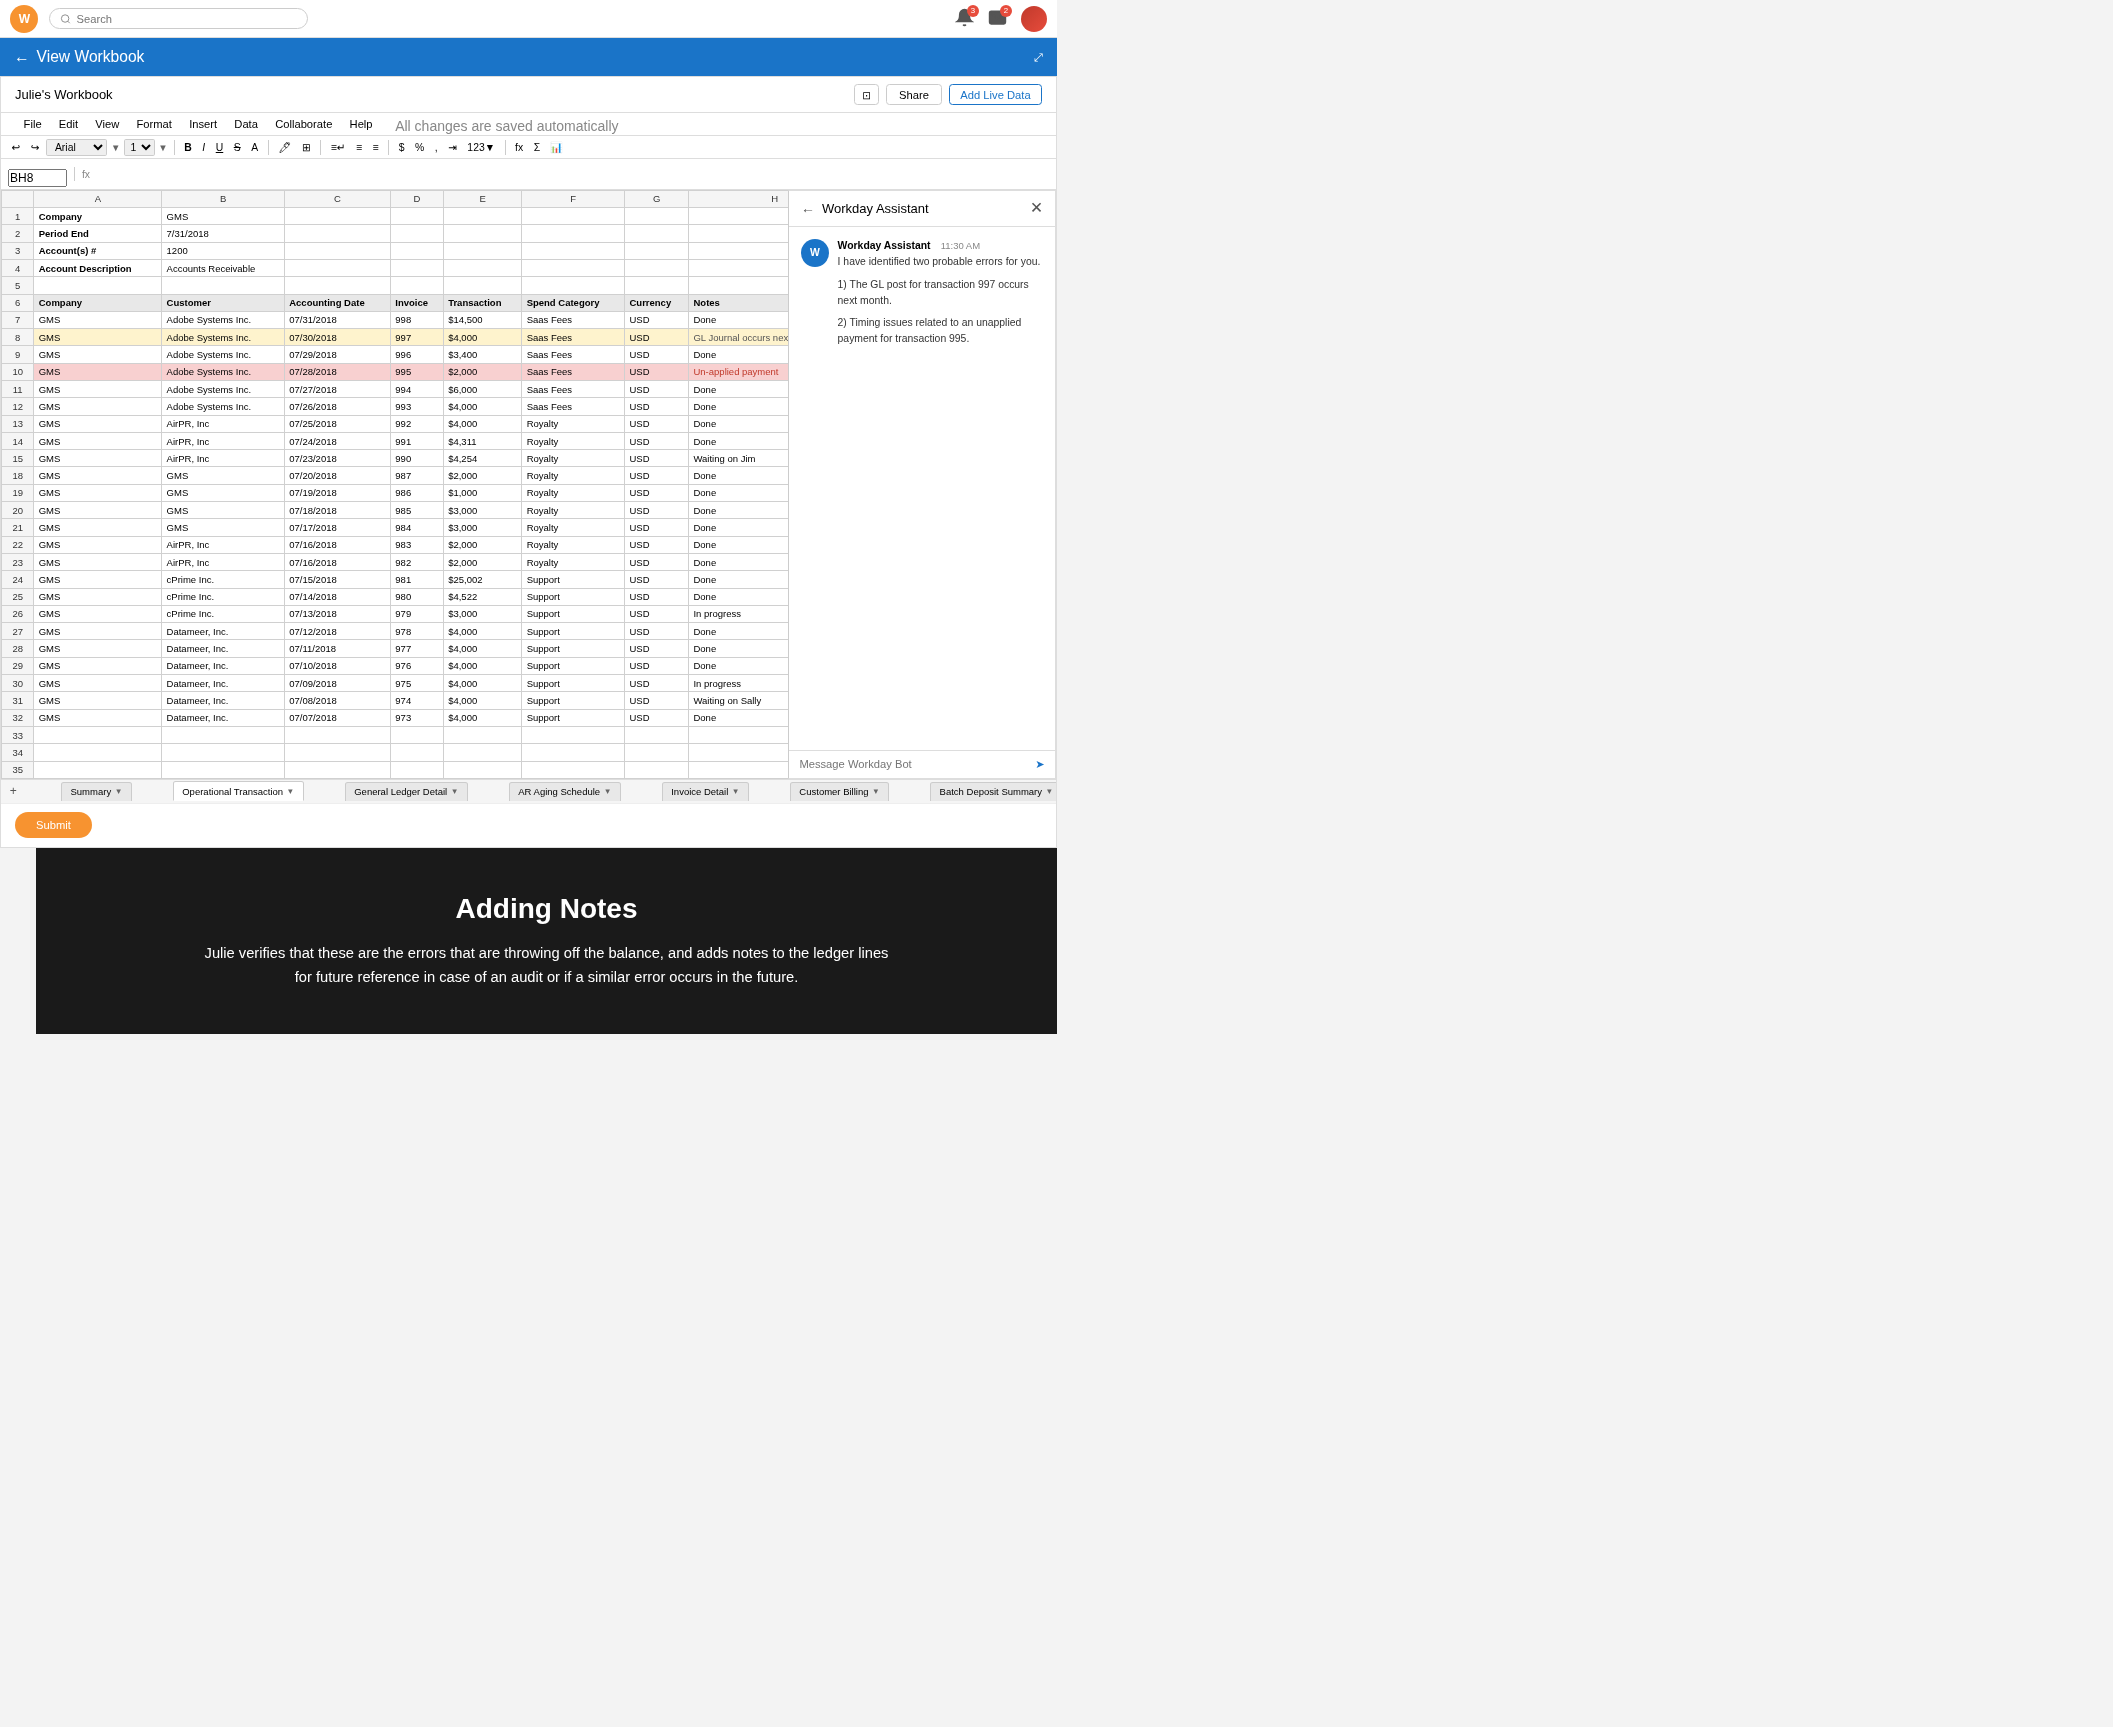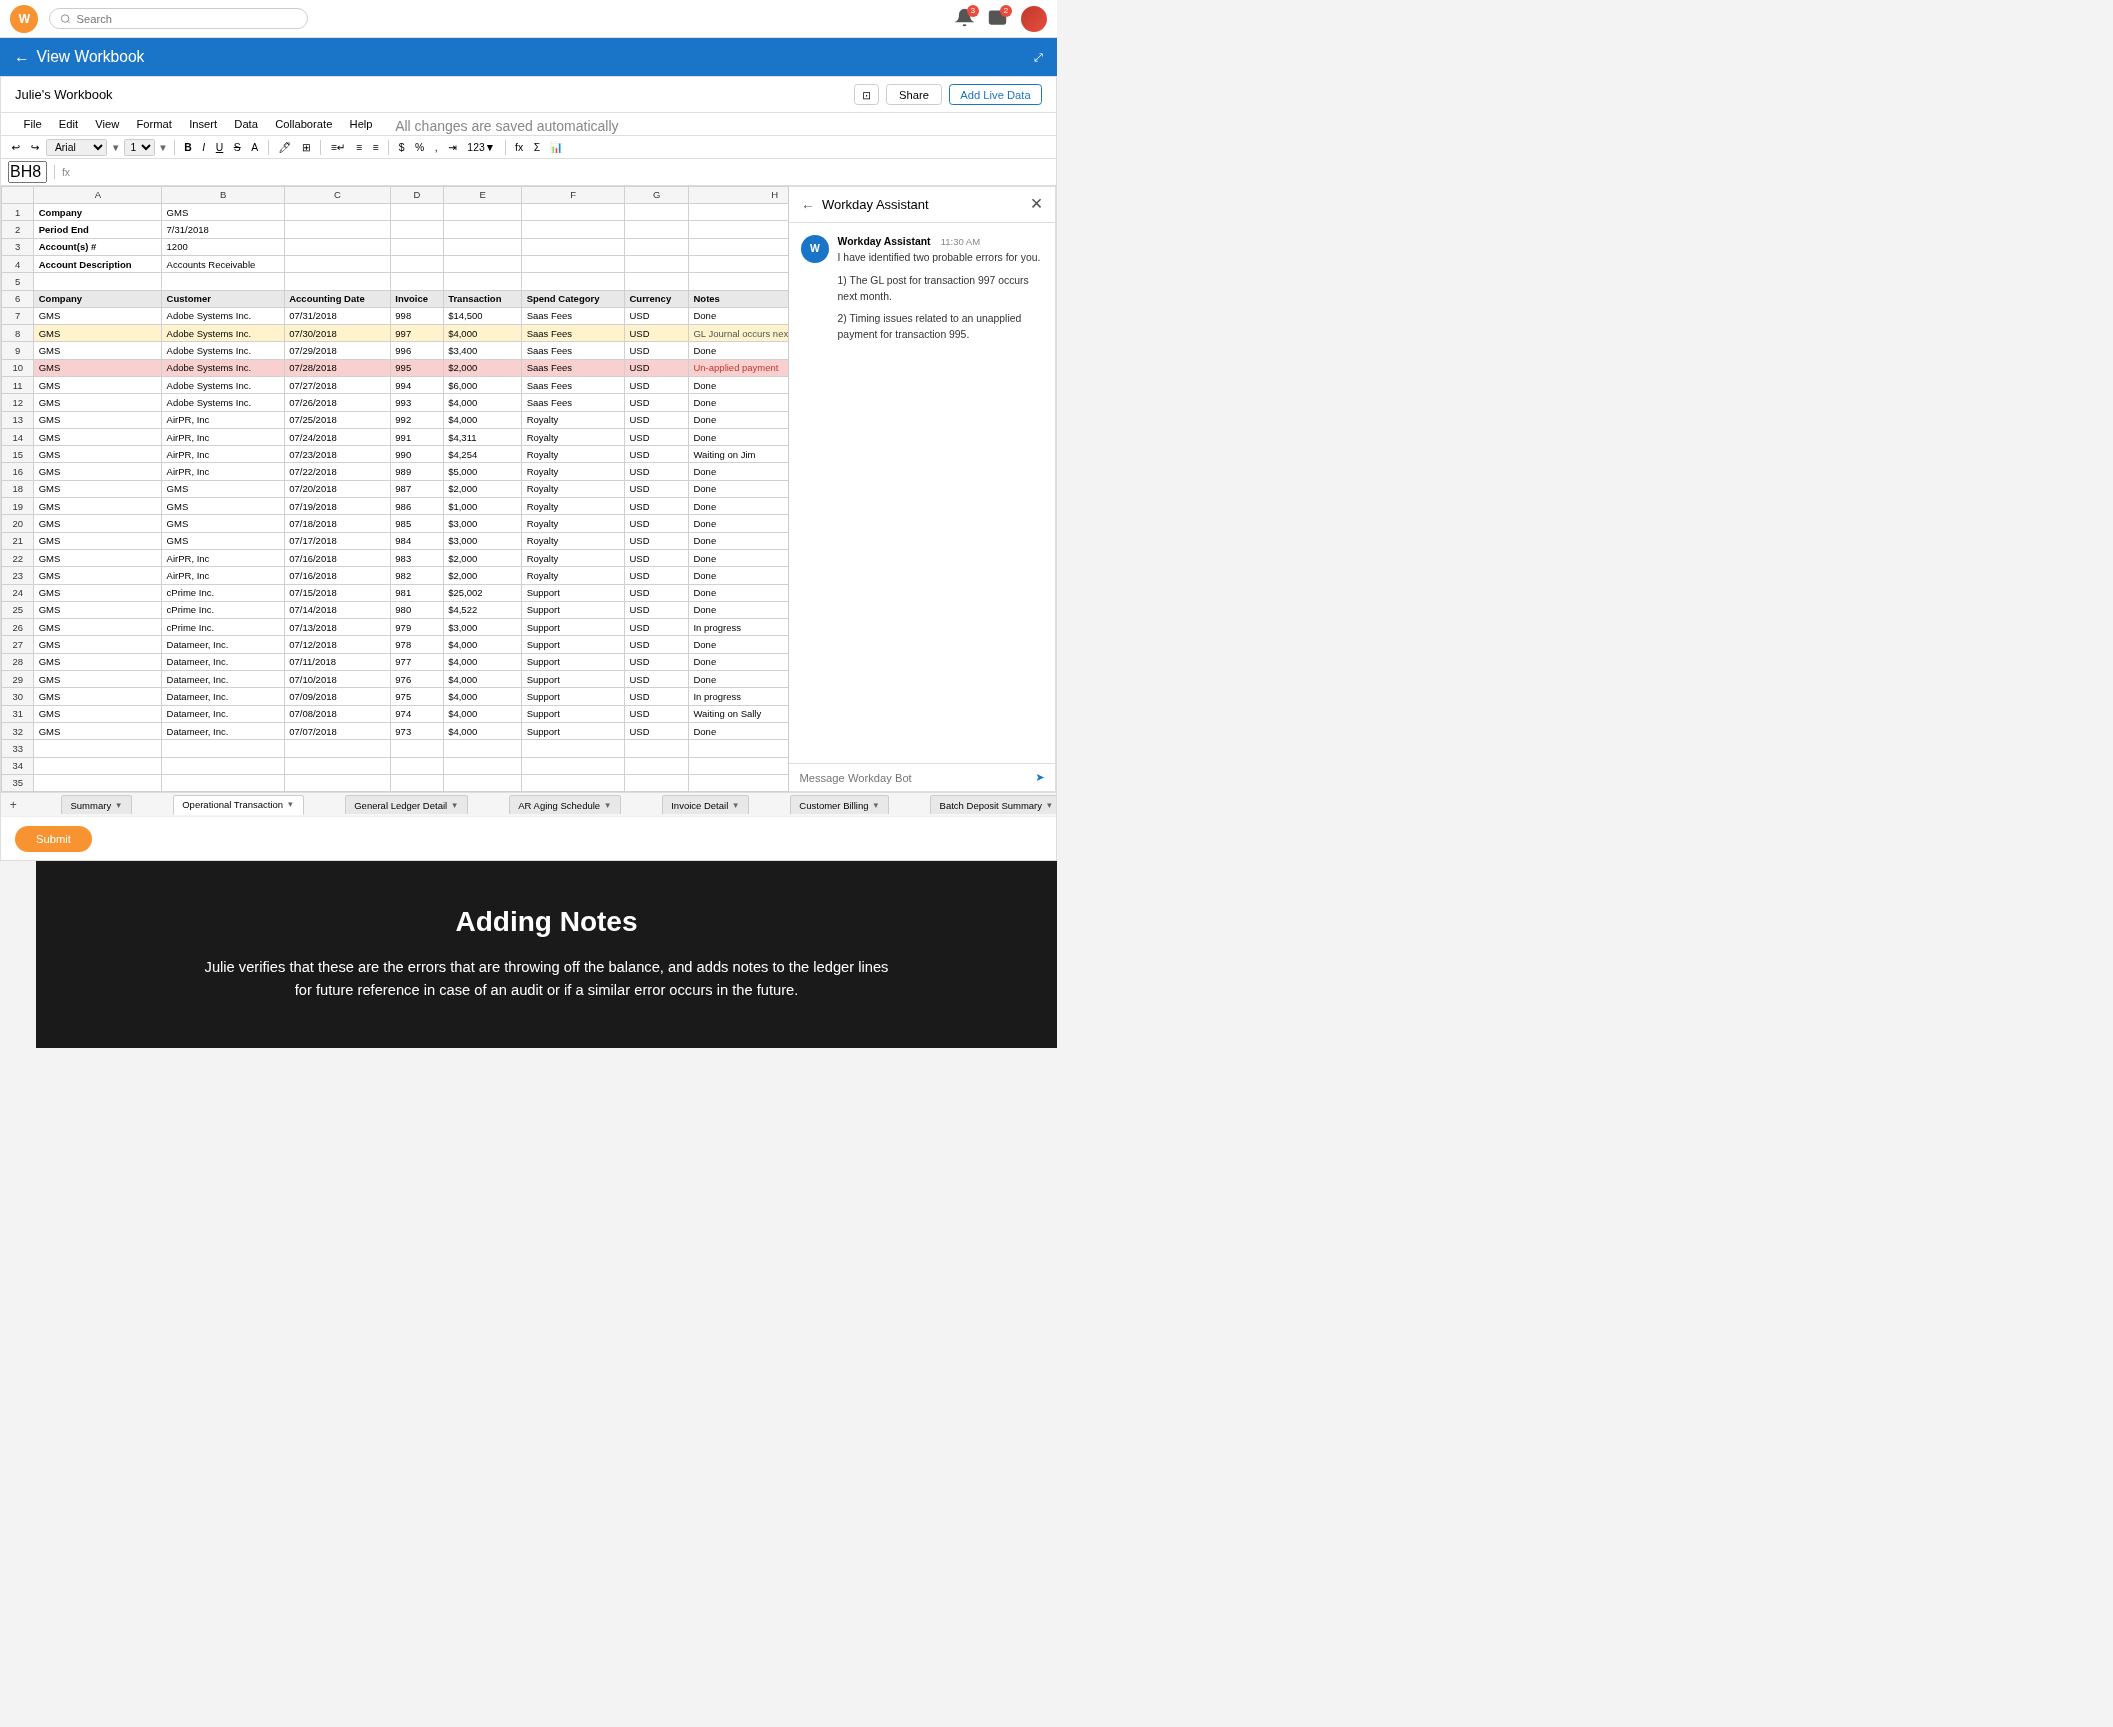--- a/index.html
+++ b/index.html
@@ -114,21 +114,21 @@
     }
     .toolbar-sep { width: 0.9px; height: 15.6px; background: #ccc; margin: 0 2.6px; }
 
     
     .formula-bar {
       display: flex; align-items: center;
       padding: 1.7px 7px;
       border-bottom: 0.9px solid #ddd;
       font-size: 10.4px; gap: 7px;
     }
-    .cell-ref { width: 39px; font-size: 16px; }
+    .cell-ref { width: 59px; font-size: 12px; margin-top: 8px; }
     .formula-sep { width: 0.9px; height: 14px; background: #ccc; }
     .formula-input { flex: 1; border: none; outline: none; font-size: 10.4px; }
 
     
     .spreadsheet-area {
       display: flex;
       position: relative;
     }
     .spreadsheet-main {
       flex: 1;
@@ -653,37 +653,20 @@
               <td>USD</td>
               <td>Waiting on Jim</td>
               <td></td>
               <td></td>
               <td></td>
               <td></td>
               <td></td>
               <td></td>
             </tr>
             <tr>
-              <td class="row-header">16</td>
-              <td>GMS</td>
-              <td>AirPR, Inc</td>
-              <td>07/22/2018</td>
-              <td>989</td>
-              <td>$5,000</td>
-              <td>Royalty</td>
-              <td>USD</td>
-              <td>Done</td>
-              <td></td>
-              <td></td>
-              <td></td>
-              <td></td>
-              <td></td>
-              <td></td>
-            </tr>
-            <tr>
               <td class="row-header">18</td>
               <td>GMS</td>
               <td>GMS</td>
               <td>07/20/2018</td>
               <td>987</td>
               <td>$2,000</td>
               <td>Royalty</td>
               <td>USD</td>
               <td>Done</td>
               <td></td>

